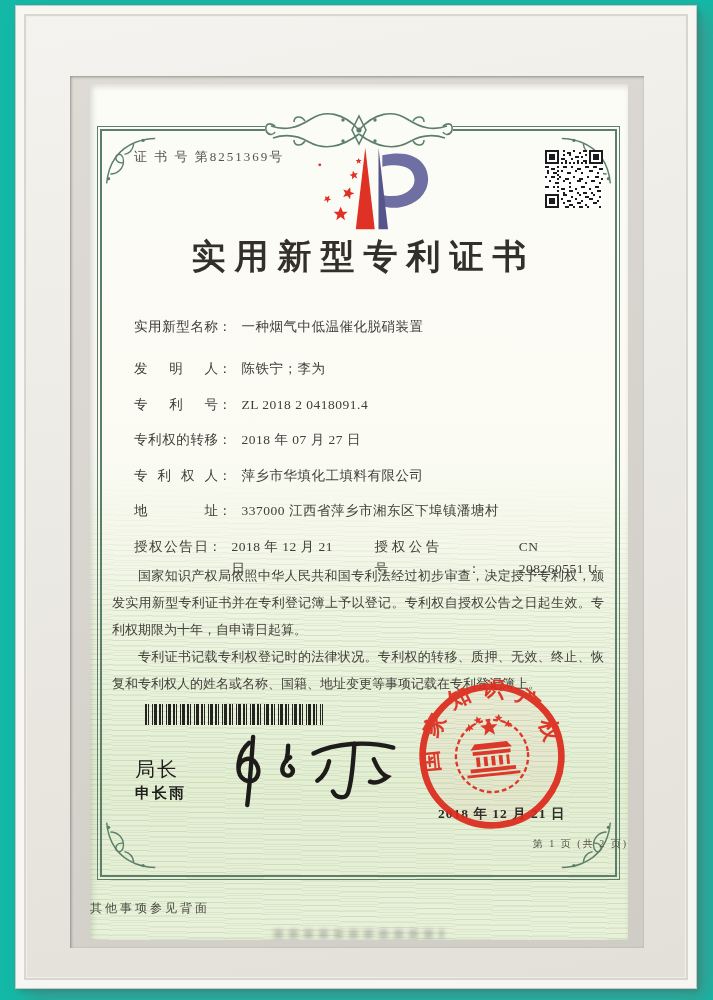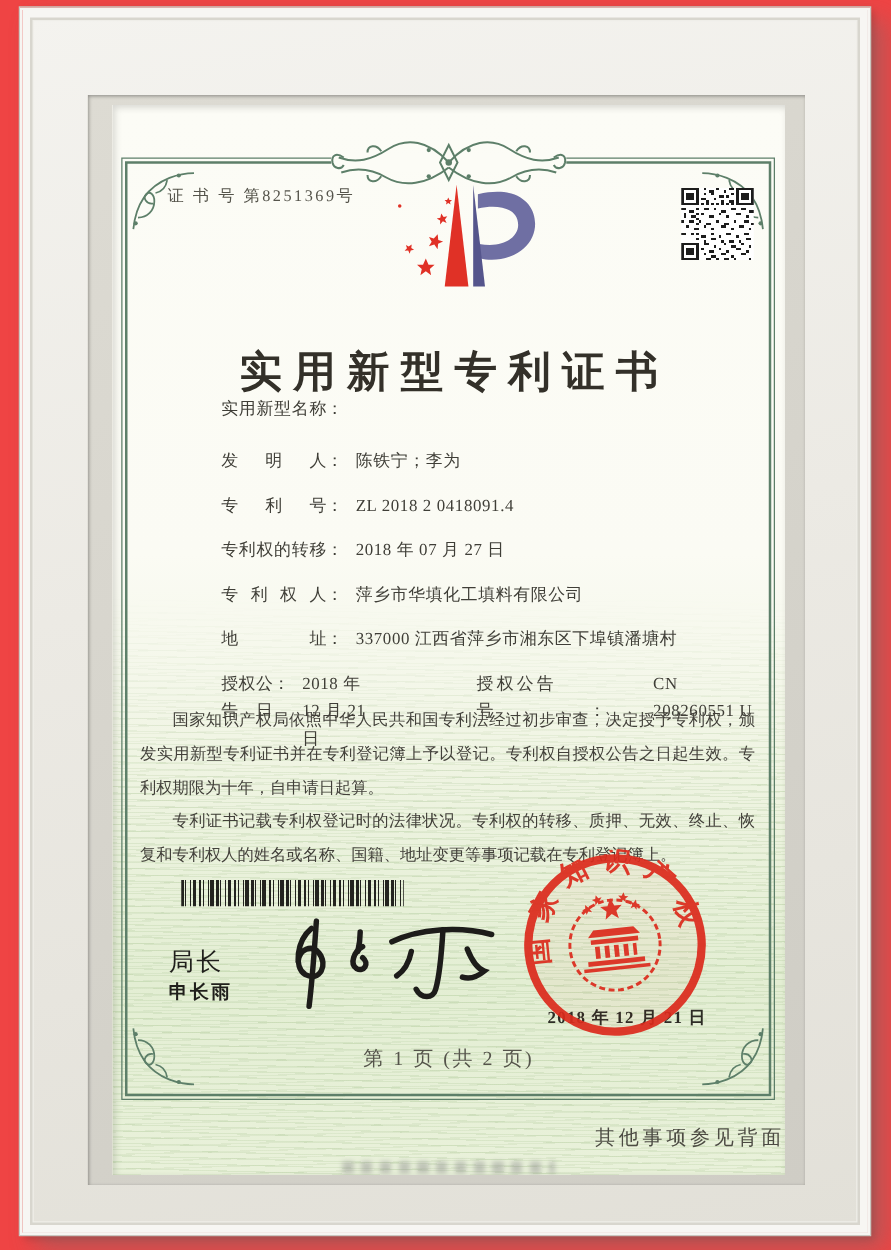--- a/index.html
+++ b/index.html
@@ -1,18 +1,18 @@
 <!DOCTYPE html>
 <html><head>
 <meta charset="utf-8">
 <style>
   * { margin:0; padding:0; box-sizing:border-box; }
   html,body { width:713px; height:1000px; background:#ffffff; overflow:hidden;
     font-family:"Liberation Serif","DejaVu Serif",serif; }
-  .scene { position:relative; width:713px; height:1000px; background:#ef4444; }
+  .scene { position:relative; width:713px; height:1000px; background:#14b8a6; }
 
   
   .frame { position:absolute; left:16px; top:6px; width:680px; height:982px;
     background:linear-gradient(170deg,#f4f3ef 0%,#eceae4 45%,#e2e0d8 100%);
     border:2px solid #f6f5f2; outline:1px solid #c9c7c0;
     box-shadow: 12px 10px 18px rgba(110,110,110,.45), 3px 3px 6px rgba(0,0,0,.18),
       inset 0 0 0 6px #f7f6f3, inset 0 0 0 8px #d8d6ce, inset 0 0 0 9px #efeee9; }
   .frame-seam { position:absolute; left:70px; top:76px; width:574px; height:872px;
     background:linear-gradient(150deg,#dddbd3,#cfcdc5);
     box-shadow: inset 1px 1px 3px rgba(0,0,0,.35); }
@@ -39,28 +39,28 @@
   .corner.tr { right:13px; top:48px; transform:scale(-1,1); }
   .corner.bl { left:12px; bottom:66px; transform:scale(1,-1); }
   .corner.br { right:13px; bottom:66px; transform:scale(-1,-1); }
 
   
   .cert-no { position:absolute; left:44px; top:64px; font-size:13px; letter-spacing:2px;
     color:#55544b; }
   .logo { position:absolute; left:218px; top:60px; width:124px; height:90px; }
   .qr { position:absolute; left:455px; top:66px; width:58px; height:58px; }
   .title { position:absolute; left:0; top:150px; width:100%; text-align:center;
-    font-size:34px; font-weight:700; letter-spacing:9px; padding-left:9px; color:#333029;margin-top:41px; }
+    font-size:34px; font-weight:700; letter-spacing:9px; padding-left:9px; color:#333029; }
 
   
   .fields { position:absolute; left:44px; top:232px; width:470px; font-size:13.5px;
     color:#3f3e37; }
   .frow { display:flex; align-items:baseline; line-height:22px; margin-bottom:13.5px; }
   .frow.first { margin-bottom:20px; }
-  .flabel { display:inline-block; width:84px; text-align:justify; text-align-last:justify;margin-left:43px; }
+  .flabel { display:inline-block; width:84px; text-align:justify; text-align-last:justify; }
   .fcolon { margin:0 2px 0 0; }
   .fvalue { margin-left:8px; letter-spacing:.5px; }
   .fgroup2 { margin-left:38px; display:flex; align-items:flex-end;gap:28px; }
   .fgroup2 .flabel { width:78px; }
 
   
   .paras { position:absolute; left:22px; top:478px; width:492px; font-size:13px;
     line-height:27px; color:#42403a; text-align:justify; }
   .paras p { text-indent:2em; }
 
@@ -73,24 +73,24 @@
       #23231f 9px,#23231f 12px, transparent 12px, transparent 14px); }
   .director-title { position:absolute; left:45px; top:672px; font-size:20px; font-weight:400;
     color:#201f1c; letter-spacing:2px; }
   .director-name  { position:absolute; left:45px; top:700px; font-size:15px; font-weight:700;
     color:#201f1c; letter-spacing:2px; }
   .signature { position:absolute; left:130px; top:646px; width:185px; height:80px; }
   .seal { position:absolute; left:326px; top:596px; width:152px; height:152px;
     transform:rotate(-6deg); z-index:6; opacity:.92; }
   .seal-date { position:absolute; left:348px; top:721px; font-size:13.5px; font-weight:600;
     color:#2d2c26; letter-spacing:1px; z-index:5; }
-  .page-no { position:absolute; left:0; top:753px; width:100%; text-align:center;
-    font-size:16px; color:#55544b; letter-spacing:2px; }
-  .footer-note { position:absolute; left:0; top:816px; width:100%; text-align:right;
-    font-size:16px; color:#4c4b43; letter-spacing:3px; }
+  .page-no { position:absolute; left:0; top:753px; width:100%; text-align:right;
+    font-size:10px; color:#55544b; letter-spacing:2px; }
+  .footer-note { position:absolute; left:0; top:816px; width:100%; text-align:left;
+    font-size:12px; color:#4c4b43; letter-spacing:3px; }
   .bleed { position:absolute; left:184px; top:845px; width:170px; height:10px; opacity:.45;
     filter:blur(2px);
     background-image:repeating-linear-gradient(90deg,#8f8f8f 0 9px, transparent 9px 15px); }
 </style>
 </head>
 <body>
 
 <div class="scene">
   <div class="frame"></div>
   <div class="frame-seam"></div>
@@ -205,20 +205,21 @@
                  M10,28h2v1h-2z M14,28h1v1h-1z M17,28h2v1h-2z M21,28h1v1h-1z"></path>
       </g>
     </svg>
 
     <div class="title">实用新型专利证书</div>
 
     <div class="fields">
       <div class="frow first">
         <span class="flabel">实用新型名称</span>
           <span class="fcolon">：</span>
+        <span class="fvalue">一种烟气中低温催化脱硝装置</span>
       </div>
       <div class="frow">
         <span class="flabel">发明人</span>
           <span class="fcolon">：</span>
         <span class="fvalue">陈铁宁；李为</span>
       </div>
       <div class="frow">
         <span class="flabel">专利号</span>
           <span class="fcolon">：</span>
         <span class="fvalue">ZL 2018 2 0418091.4</span>

